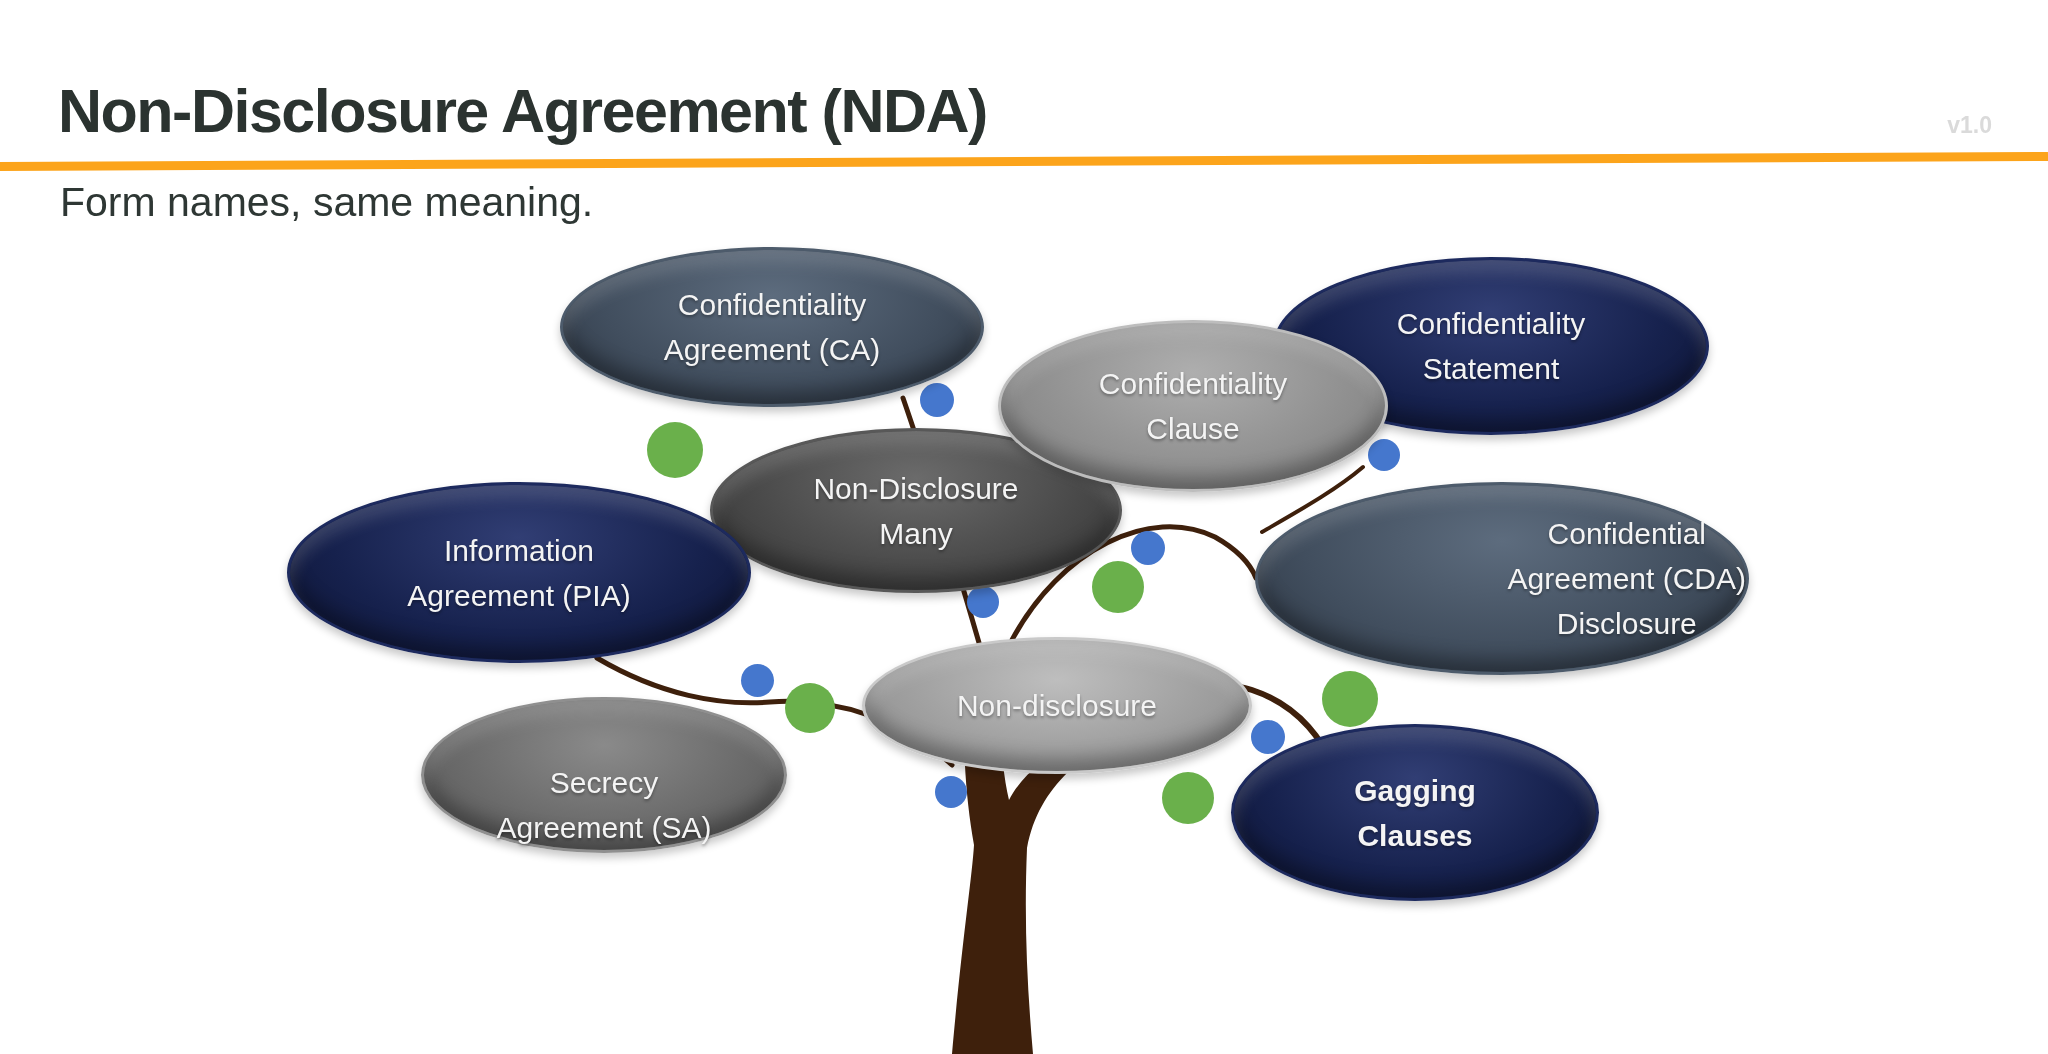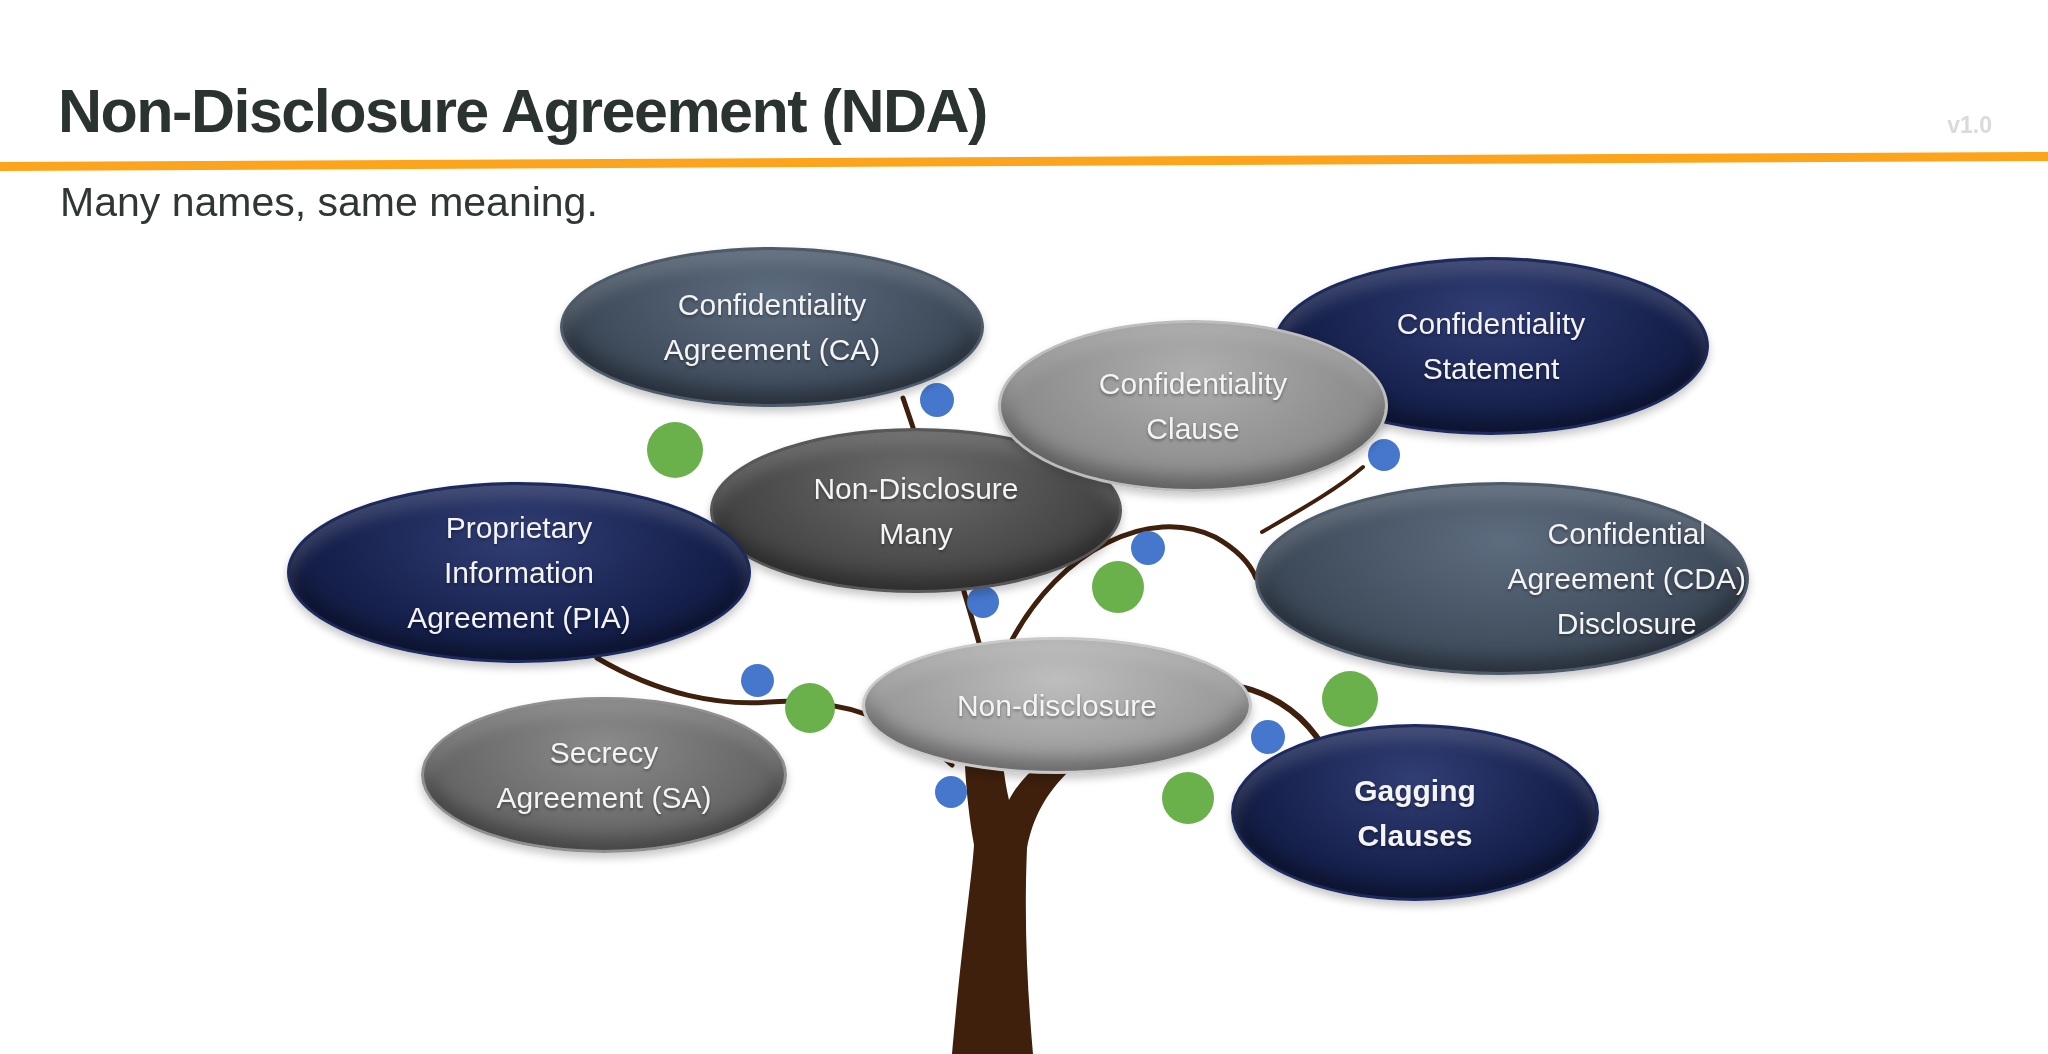--- a/index.html
+++ b/index.html
@@ -50,21 +50,21 @@
   }
 </style>
 </head>
 <body style="background: rgb(255, 255, 255);">
 
 <div class="slide">
 
   <div class="page-title" style="color: rgb(43, 51, 48);">Non-Disclosure Agreement (NDA)</div>
   <div class="version-tag" style="color: rgb(218, 218, 218);">v1.0</div>
   <div class="accent-rule" style="background: rgb(252, 164, 27);"></div>
-  <div class="subtitle" style="color: rgb(46, 55, 52);">Many names, same meaning.</div>
+  <div class="subtitle" style="color: rgb(46, 55, 52);">Form names, same meaning.</div>
 
   <svg class="tree-svg" width="2048" height="1054" viewBox="0 0 2048 1054">
 
     <path d="M 952 1054
          C 962 940 972 878 974 845
          C 966 800 962 748 965 690
          L 1000 690
          C 1000 742 1003 775 1009 800
          C 1016 786 1030 770 1048 757
          L 1068 772
@@ -118,33 +118,32 @@
         </div>
       </div>
       <div class="bubble" style="left: 710px; top: 428px; width: 412px; height: 165px; z-index: 3; background: radial-gradient(at 50% 30%, rgb(107, 107, 107) 0%, rgb(73, 73, 73) 58%, rgb(50, 50, 50) 100%); border: 3px solid rgb(88, 88, 88); color: rgb(244, 244, 244);">
         <div class="lines">
           <div>Non-Disclosure</div>
           <div>Many</div>
         </div>
       </div>
       <div class="bubble" style="left: 287px; top: 482px; width: 464px; height: 181px; z-index: 3; background: radial-gradient(at 50% 30%, rgb(49, 62, 116) 0%, rgb(22, 33, 77) 58%, rgb(12, 18, 48) 100%); border: 3px solid rgb(29, 42, 94); color: rgb(244, 244, 244);">
         <div class="lines">
-          <div>Proprietary</div>
           <div>Information</div>
           <div>Agreement (PIA)</div>
         </div>
       </div>
       <div class="bubble" style="left: 1255px; top: 482px; width: 494px; height: 193px; z-index: 3; background: radial-gradient(at 50% 30%, rgb(93, 108, 126) 0%, rgb(65, 78, 94) 58%, rgb(42, 51, 63) 100%); border: 3px solid rgb(77, 91, 107); color: rgb(244, 244, 244); justify-content: flex-end;">
         <div class="lines">
           <div>Confidential</div>
           <div>Agreement (CDA)</div>
           <div>Disclosure</div>
         </div>
       </div>
-      <div class="bubble" style="left: 421px; top: 697px; width: 366px; height: 156px; z-index: 3; background: radial-gradient(at 50% 30%, rgb(138, 138, 138) 0%, rgb(106, 106, 106) 58%, rgb(84, 84, 84) 100%); border: 3px solid rgb(143, 143, 143); color: rgb(244, 244, 244);">
+      <div class="bubble" style="left: 421px; top: 697px; width: 366px; height: 156px; z-index: 3; background: radial-gradient(at 50% 30%, rgb(138, 138, 138) 0%, rgb(106, 106, 106) 58%, rgb(84, 84, 84) 100%); border: 3px solid rgb(143, 143, 143); color: rgb(244, 244, 244); align-items: flex-end;">
         <div class="lines">
           <div>Secrecy</div>
           <div>Agreement (SA)</div>
         </div>
       </div>
       <div class="bubble" style="left: 862px; top: 637px; width: 390px; height: 137px; z-index: 4; background: radial-gradient(at 50% 30%, rgb(190, 190, 190) 0%, rgb(158, 158, 158) 58%, rgb(136, 136, 136) 100%); border: 3px solid rgb(201, 201, 201); color: rgb(244, 244, 244);">
         <div class="lines">
           <div>Non-disclosure</div>
         </div>
       </div>

